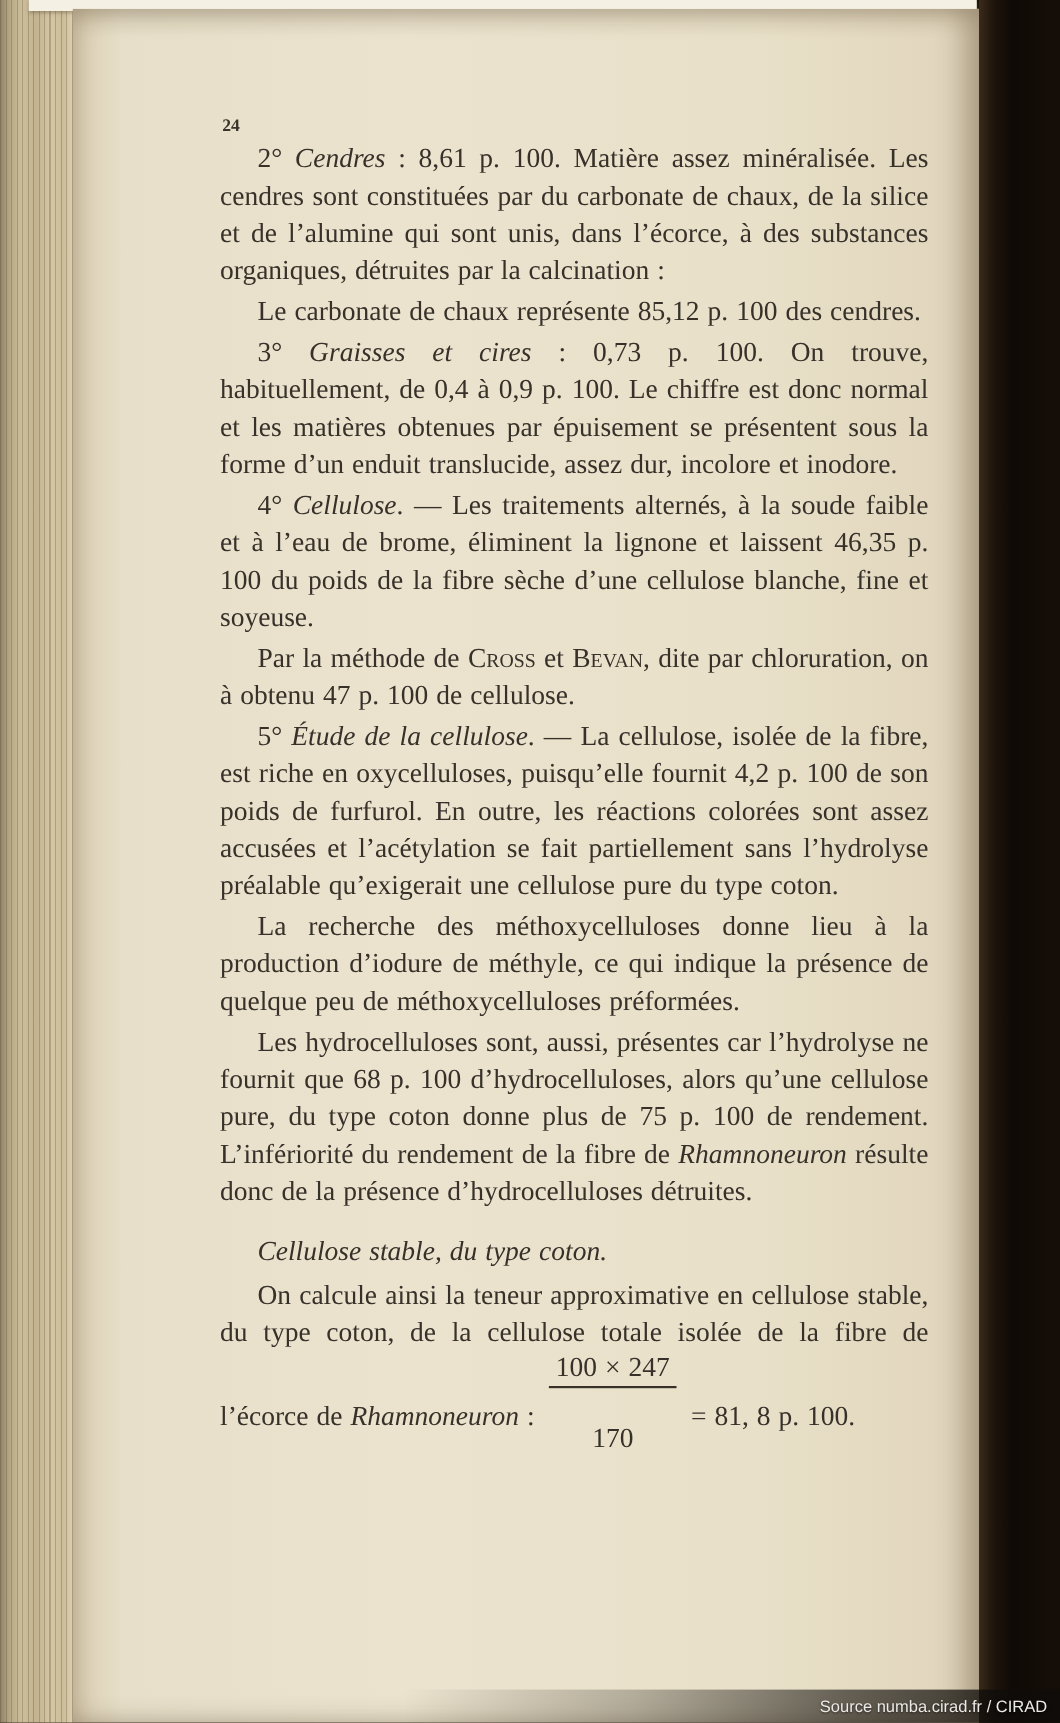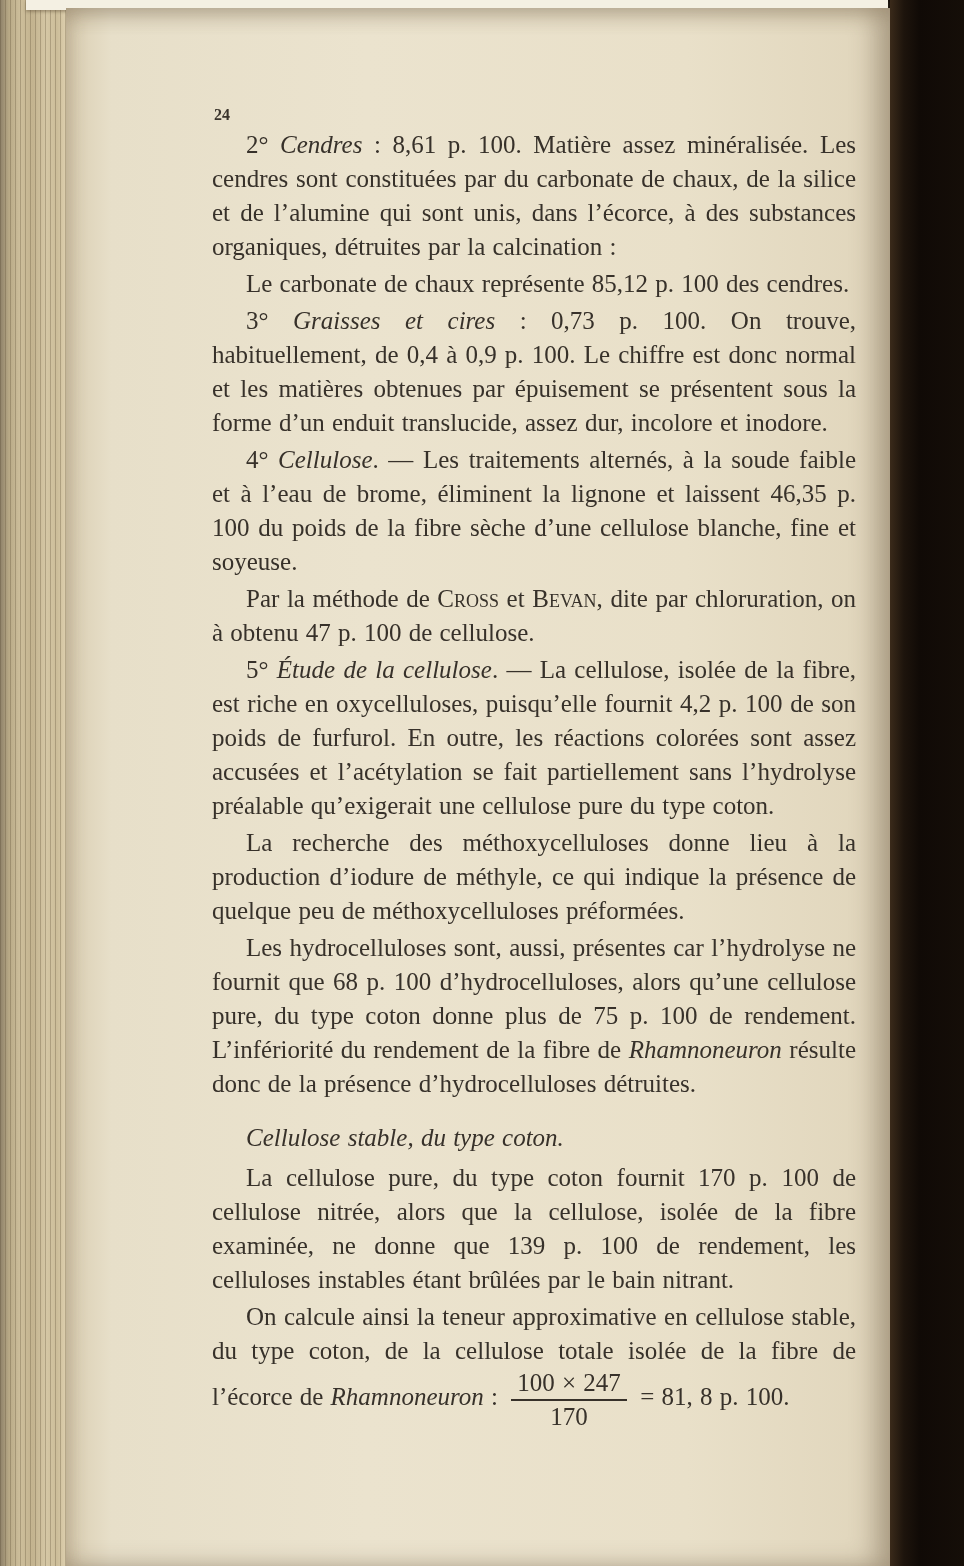--- a/index.html
+++ b/index.html
@@ -34,21 +34,21 @@
     box-shadow:inset -16px 0 24px rgba(70,50,30,.30), inset 0 12px 16px rgba(120,100,70,.16), inset 10px 0 14px rgba(120,100,70,.12);
   }
   
   .binding {
     position:absolute; right:0; top:0; bottom:0; width:74px;
     background:linear-gradient(90deg,#3a2a1a 0px,#1d140c 14px,#100a06 30px,#150e08 74px);
   }
 
   
   .content {
-    position:absolute; left:212px; top:106px; width:644px;
+    position:absolute; left:200px; top:106px; width:644px;
     color:#37312a;
   }
   .running-head {
     position:relative; text-align:center;
     font-size:15px; font-weight:700; letter-spacing:1.6px;
     color:#3a342c;
   }
   .page-num { position:absolute; left:2px; top:0; letter-spacing:0; font-size:16px; }
 
   .text-block { margin-top:22px; }
@@ -63,21 +63,21 @@
     text-align:left;
   }
   .i { font-style:italic; }
   .sc { font-variant:small-caps; }
 
   .frac {
     display:inline-block; vertical-align:-20px; text-align:center;
     padding:0 6px; line-height:30px; text-indent:0;
   }
   .frac .num { display:block; padding:0 6px 1px; border-bottom:2px solid #37312a; }
-  .frac .den { display:block; padding-top:1px; }
+  .frac .den { display:block; padding-top:1px;margin-top:30px; }
 
   
   .attribution-bar {
     position:absolute; left:0; right:0; bottom:0; height:30px;
     display:flex; align-items:center; justify-content:flex-end;
     padding-right:12px;
     background:linear-gradient(90deg, rgba(15,12,9,0) 38%, rgba(15,12,9,.25) 60%, rgba(15,12,9,.60) 80%, rgba(15,12,9,.85) 100%);
     font-family:"Liberation Sans","DejaVu Sans",sans-serif;
     font-size:15px; color:#eceae6;
     text-shadow:0 1px 2px rgba(0,0,0,.6);
@@ -99,18 +99,20 @@
     <div class="text-block">
         <p class="para"><span>2° </span><span class="i">Cendres</span><span> : 8,61 p. 100. Matière assez minéralisée. Les cendres sont constituées par du carbonate de chaux, de la silice et de l’alumine qui sont unis, dans l’écorce, à des substances organiques, détruites par la calcination :</span></p>
         <p class="para"><span>Le carbonate de chaux représente 85,12 p. 100 des cendres.</span></p>
         <p class="para"><span>3° </span><span class="i">Graisses et cires</span><span> : 0,73 p. 100. On trouve, habituellement, de 0,4 à 0,9 p. 100. Le chiffre est donc normal et les matières obtenues par épuisement se présentent sous la forme d’un enduit translucide, assez dur, incolore et inodore.</span></p>
         <p class="para"><span>4° </span><span class="i">Cellulose</span><span>. — Les traitements alternés, à la soude faible et à l’eau de brome, éliminent la lignone et laissent 46,35 p. 100 du poids de la fibre sèche d’une cellulose blanche, fine et soyeuse.</span></p>
         <p class="para"><span>Par la méthode de </span><span class="sc">Cross</span><span> et </span><span class="sc">Bevan</span><span>, dite par chloruration, on à obtenu 47 p. 100 de cellulose.</span></p>
         <p class="para"><span>5° </span><span class="i">Étude de la cellulose</span><span>. — La cellulose, isolée de la fibre, est riche en oxycelluloses, puisqu’elle fournit 4,2 p. 100 de son poids de furfurol. En outre, les réactions colorées sont assez accusées et l’acétylation se fait partiellement sans l’hydrolyse préalable qu’exigerait une cellulose pure du type coton.</span></p>
         <p class="para"><span>La recherche des méthoxycelluloses donne lieu à la production d’iodure de méthyle, ce qui indique la présence de quelque peu de méthoxycelluloses préformées.</span></p>
         <p class="para"><span>Les hydrocelluloses sont, aussi, présentes car l’hydrolyse ne fournit que 68 p. 100 d’hydrocelluloses, alors qu’une cellulose pure, du type coton donne plus de 75 p. 100 de rendement. L’infériorité du rendement de la fibre de </span><span class="i">Rhamnoneuron</span><span> résulte donc de la présence d’hydrocelluloses détruites.</span></p>
         <p class="para heading"><span class="i">Cellulose stable, du type coton.</span></p>
-        <p class="para"><span>La cellulose pure, du type coton fournit 170 p. 100 de cellulose nitrée, alors que la cellulose, isolée de la fibre examinée, ne donne que 139 p. 100 de rendement, les celluloses instables étant brûlées par le bain nitrant.</span></p>
         <p class="para"><span>On calcule ainsi la teneur approximative en cellulose stable, du type coton, de la cellulose totale isolée de la fibre de l’écorce de </span><span class="i">Rhamnoneuron</span><span> : </span><span class="frac"><span class="num">100 × 247</span><span class="den">170</span></span><span> = 81, 8 p. 100.</span></p>
       </div>
   </div>
 
+  <div class="attribution-bar">
+    <span>Source numba.cirad.fr / CIRAD</span>
+  </div>
 </div>
 
 </body></html>

